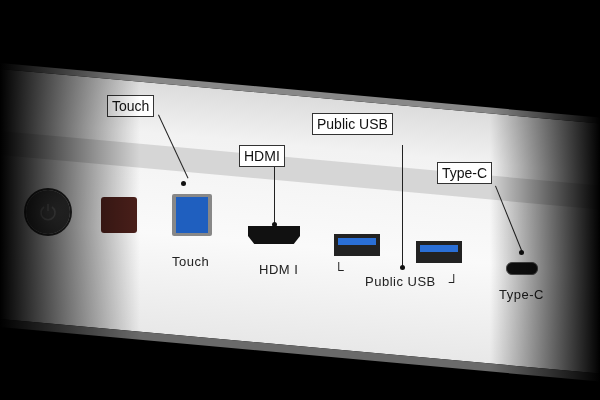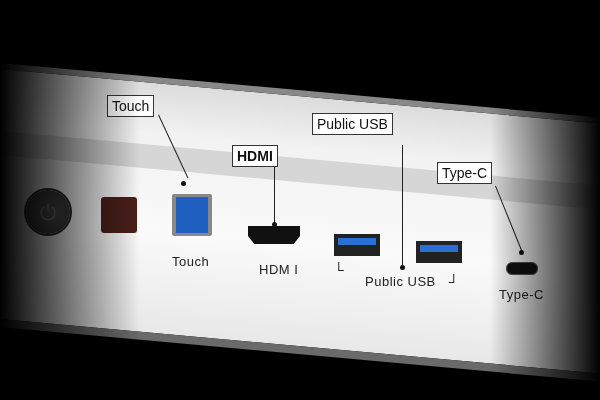--- a/index.html
+++ b/index.html
@@ -48,21 +48,21 @@
     </div>
   <div class="usba" style="left:416px;top:241px;">
       <div class="tongue"></div>
     </div>
   <div class="typec"></div>
 
   <div class="callout" style="left:107px;top:95px;">Touch</div>
   <div class="line" style="left:158px;top:115px;height:70px;transform:rotate(-25deg);"></div>
   <div class="dot" style="left:181px;top:181px;"></div>
 
-  <div class="callout" style="left:232px;top:145px;font-weight:bold;">HDMI</div>
+  <div class="callout" style="left:239px;top:145px;">HDMI</div>
   <div class="line" style="left:274px;top:167px;height:58px;"></div>
   <div class="dot" style="left:272px;top:222px;"></div>
 
   <div class="callout" style="left:312px;top:113px;">Public USB</div>
   <div class="line" style="left:402px;top:145px;height:122px;"></div>
   <div class="dot" style="left:400px;top:265px;"></div>
 
   <div class="callout" style="left:437px;top:162px;">Type-C</div>
   <div class="line" style="left:495px;top:186px;height:70px;transform:rotate(-22deg);"></div>
   <div class="dot" style="left:519px;top:250px;"></div>

